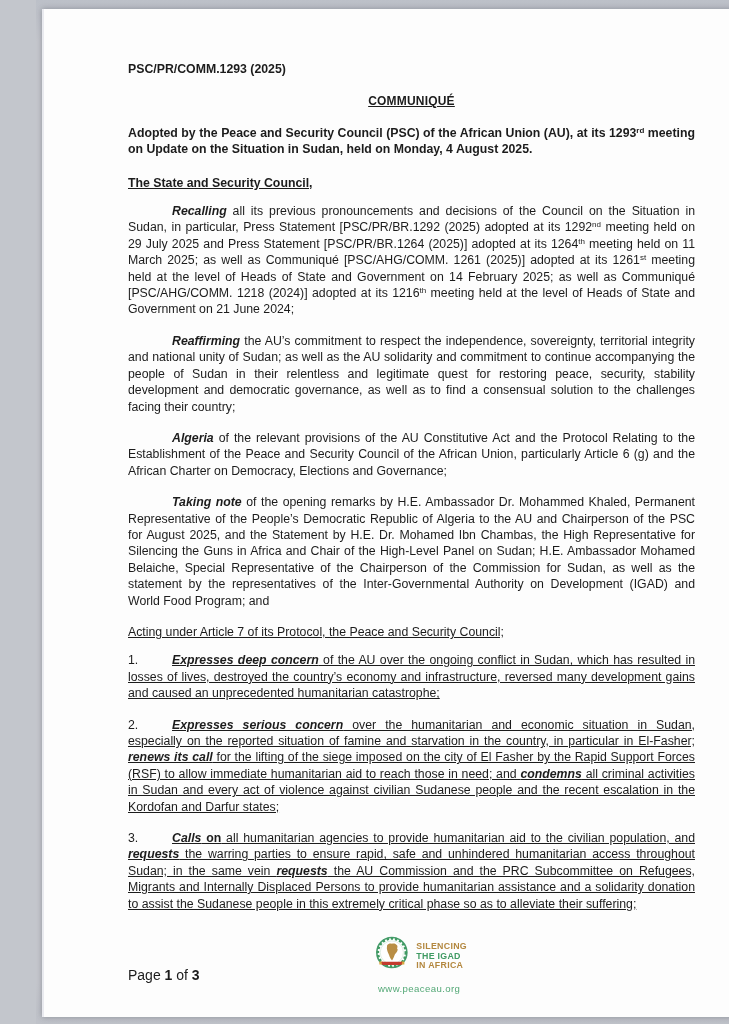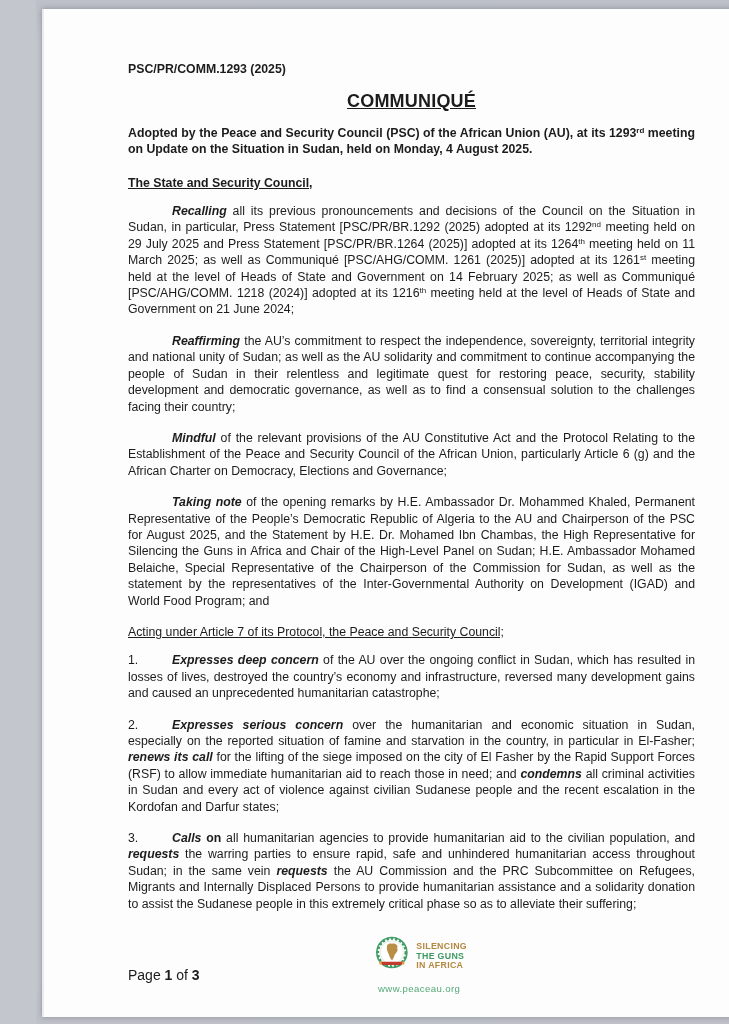--- a/index.html
+++ b/index.html
@@ -3,27 +3,27 @@
 <meta charset="utf-8">
 <style>
   html,body{margin:0;padding:0;}
   body{width:729px;height:1024px;background:#c3c6cc;font-family:"Liberation Sans",sans-serif;}
   .photo{position:relative;width:729px;height:1024px;background:linear-gradient(180deg,#bcc0c8 0%,#c6c8ce 4%,#c6c8ce 96%,#bfc2c9 100%);overflow:hidden;margin-left:36px;}
   .page{position:absolute;left:6px;top:9px;right:4px;bottom:7px;background:#fdfdfd;
         box-shadow:0 0 6px rgba(50,55,65,.38), inset 2px 0 0 #e9eaef;
         box-sizing:border-box;padding:52px 66px 0 86px;color:#1c1c1c;
         font-size:12.3px;line-height:16.4px;}
   .ref{font-weight:700;margin:0 0 16px;}
-  .title{font-size:18px;font-weight:700;text-align:center;text-decoration:underline;
+  .title{font-size:12px;font-weight:700;text-align:center;text-decoration:underline;
          letter-spacing:.2px;margin:0 0 15px;}
   .adopted{margin:0 0 17px;text-align:justify;}
   .salutation{font-weight:700;text-decoration:underline;margin:0 0 12px;}
   .para{margin:0 0 15px;text-align:justify;text-indent:44px;}
   .acting{font-weight:400;text-decoration:underline;margin:0 0 12px;}
-  .item{margin:0 0 15px;text-align:justify;}
+  .item{margin:0 0 15px;text-align:justify;text-decoration:underline;}
   .num{display:inline-block;width:44px;}
   .b{font-weight:700;}
   .bi{font-weight:700;font-style:italic;}
   .sup,.bsup{font-size:8px;vertical-align:4px;line-height:0;}
   .bsup{font-weight:700;}
   .footer{position:absolute;left:86px;right:66px;bottom:12px;height:70px;}
   .page-label{position:absolute;left:0;bottom:22px;font-size:14px;}
   .logo{position:absolute;left:50%;transform:translateX(-42%);bottom:8px;text-align:center;}
   .logo-row{display:flex;align-items:center;gap:5px;justify-content:flex-end;}
   .logo-text{text-align:left;font-weight:700;font-size:8.8px;line-height:9.6px;letter-spacing:.3px;}
@@ -40,21 +40,21 @@
     <div class="ref">PSC/PR/COMM.1293 (2025)</div>
 
     <div class="title">COMMUNIQUÉ</div>
 
     <p class="adopted"><span class="b">Adopted by the Peace and Security Council (PSC) of the African Union (AU), at its 1293</span><span class="bsup">rd</span><span class="b"> meeting on Update on the Situation in Sudan, held on Monday, 4 August 2025.</span></p>
 
     <div class="salutation">The State and Security Council,</div>
 
     <p class="para"><span class="bi">Recalling</span><span> all its previous pronouncements and decisions of the Council on the Situation in Sudan, in particular, Press Statement [PSC/PR/BR.1292 (2025) adopted at its 1292</span><span class="sup">nd</span><span> meeting held on 29 July 2025 and Press Statement [PSC/PR/BR.1264 (2025)] adopted at its 1264</span><span class="sup">th</span><span> meeting held on 11 March 2025; as well as Communiqué [PSC/AHG/COMM. 1261 (2025)] adopted at its 1261</span><span class="sup">st</span><span> meeting held at the level of Heads of State and Government on 14 February 2025; as well as Communiqué [PSC/AHG/COMM. 1218 (2024)] adopted at its 1216</span><span class="sup">th</span><span> meeting held at the level of Heads of State and Government on 21 June 2024;</span></p>
     <p class="para"><span class="bi">Reaffirming</span><span> the AU’s commitment to respect the independence, sovereignty, territorial integrity and national unity of Sudan; as well as the AU solidarity and commitment to continue accompanying the people of Sudan in their relentless and legitimate quest for restoring peace, security, stability development and democratic governance, as well as to find a consensual solution to the challenges facing their country;</span></p>
-    <p class="para"><span class="bi">Mindful</span><span> of the relevant provisions of the AU Constitutive Act and the Protocol Relating to the Establishment of the Peace and Security Council of the African Union, particularly Article 6 (g) and the African Charter on Democracy, Elections and Governance;</span></p>
+    <p class="para"><span class="bi">Algeria</span><span> of the relevant provisions of the AU Constitutive Act and the Protocol Relating to the Establishment of the Peace and Security Council of the African Union, particularly Article 6 (g) and the African Charter on Democracy, Elections and Governance;</span></p>
     <p class="para"><span class="bi">Taking note</span><span> of the opening remarks by H.E. Ambassador Dr. Mohammed Khaled, Permanent Representative of the People’s Democratic Republic of Algeria to the AU and Chairperson of the PSC for August 2025, and the Statement by H.E. Dr. Mohamed Ibn Chambas, the High Representative for Silencing the Guns in Africa and Chair of the High-Level Panel on Sudan; H.E. Ambassador Mohamed Belaiche, Special Representative of the Chairperson of the Commission for Sudan, as well as the statement by the representatives of the Inter-Governmental Authority on Development (IGAD) and World Food Program; and</span></p>
 
     <div class="acting">Acting under Article 7 of its Protocol, the Peace and Security Council;</div>
 
     <p class="item"><span class="num">1.</span><span><span class="bi">Expresses deep concern</span><span> of the AU over the ongoing conflict in Sudan, which has resulted in losses of lives, destroyed the country’s economy and infrastructure, reversed many development gains and caused an unprecedented humanitarian catastrophe;</span></span></p>
 
     <p class="item"><span class="num">2.</span><span><span class="bi">Expresses serious concern</span><span> over the humanitarian and economic situation in Sudan, especially on the reported situation of famine and starvation in the country, in particular in El-Fasher; </span><span class="bi">renews its call</span><span> for the lifting of the siege imposed on the city of El Fasher by the Rapid Support Forces (RSF) to allow immediate humanitarian aid to reach those in need; and </span><span class="bi">condemns</span><span> all criminal activities in Sudan and every act of violence against civilian Sudanese people and the recent escalation in the Kordofan and Darfur states;</span></span></p>
 
     <p class="item"><span class="num">3.</span><span><span class="bi">Calls</span><span class="b"> on</span><span> all humanitarian agencies to provide humanitarian aid to the civilian population, and </span><span class="bi">requests</span><span> the warring parties to ensure rapid, safe and unhindered humanitarian access throughout Sudan; in the same vein </span><span class="bi">requests</span><span> the AU Commission and the PRC Subcommittee on Refugees, Migrants and Internally Displaced Persons to provide humanitarian assistance and a solidarity donation to assist the Sudanese people in this extremely critical phase so as to alleviate their suffering;</span></span></p>
 
@@ -72,21 +72,21 @@
                        C26,11.6 25.8,13.2 25.2,14.2 L25.9,15.8 C25.4,17.8 23.9,19.2 23,20.6
                        C22.2,22.6 21.6,24.9 20.2,26.4 C18.8,25.3 17.8,23 17.2,21
                        C16.2,19 15.2,16.6 15,14.6 Z" fill="#b98e45"></path>
               <rect x="7.5" y="27.5" width="3.4" height="3" fill="#d9a53f"></rect>
               <rect x="29.1" y="27.5" width="3.4" height="3" fill="#d9a53f"></rect>
               <path d="M9.5,27.8 L30.5,27.8 L29.6,30.9 L10.4,30.9 Z" fill="#c23b2e"></path>
             </svg>
           </span>
           <span class="logo-text">
             <div class="logo-gold">SILENCING</div>
-            <div class="logo-green">THE GUNS</div>
+            <div class="logo-green">THE IGAD</div>
             <div class="logo-gold">IN AFRICA</div>
           </span>
         </div>
         <div class="logo-url">www.peaceau.org</div>
       </div>
     </div>
 
   </div>
 </div>
 

